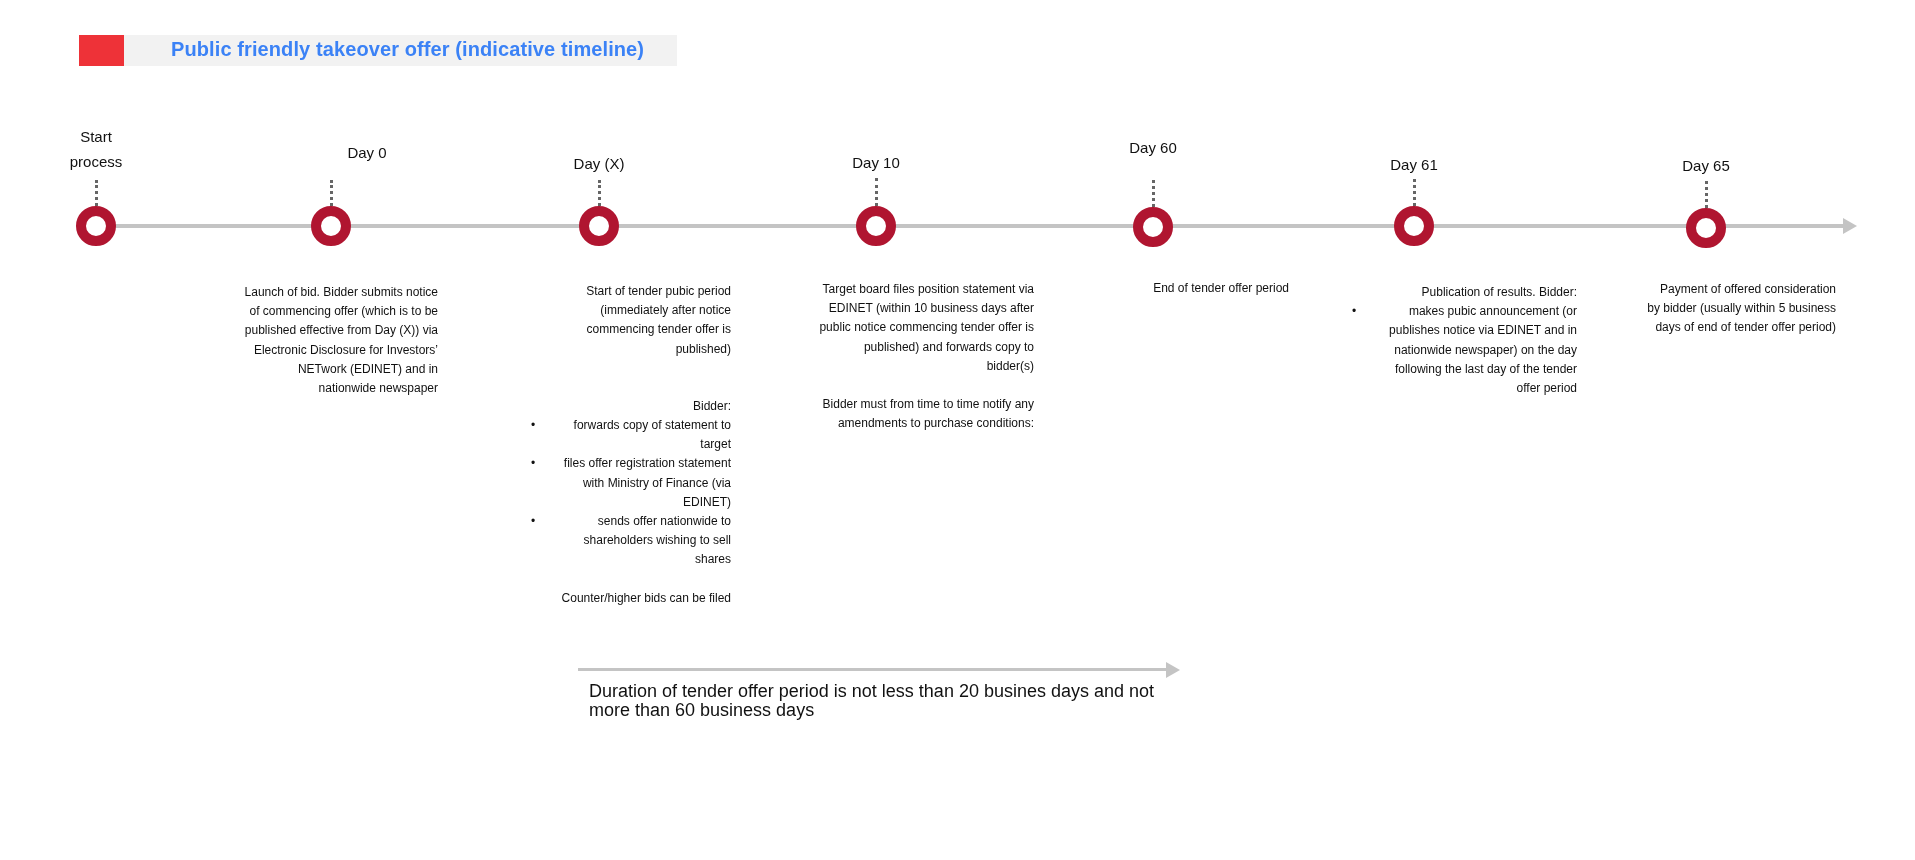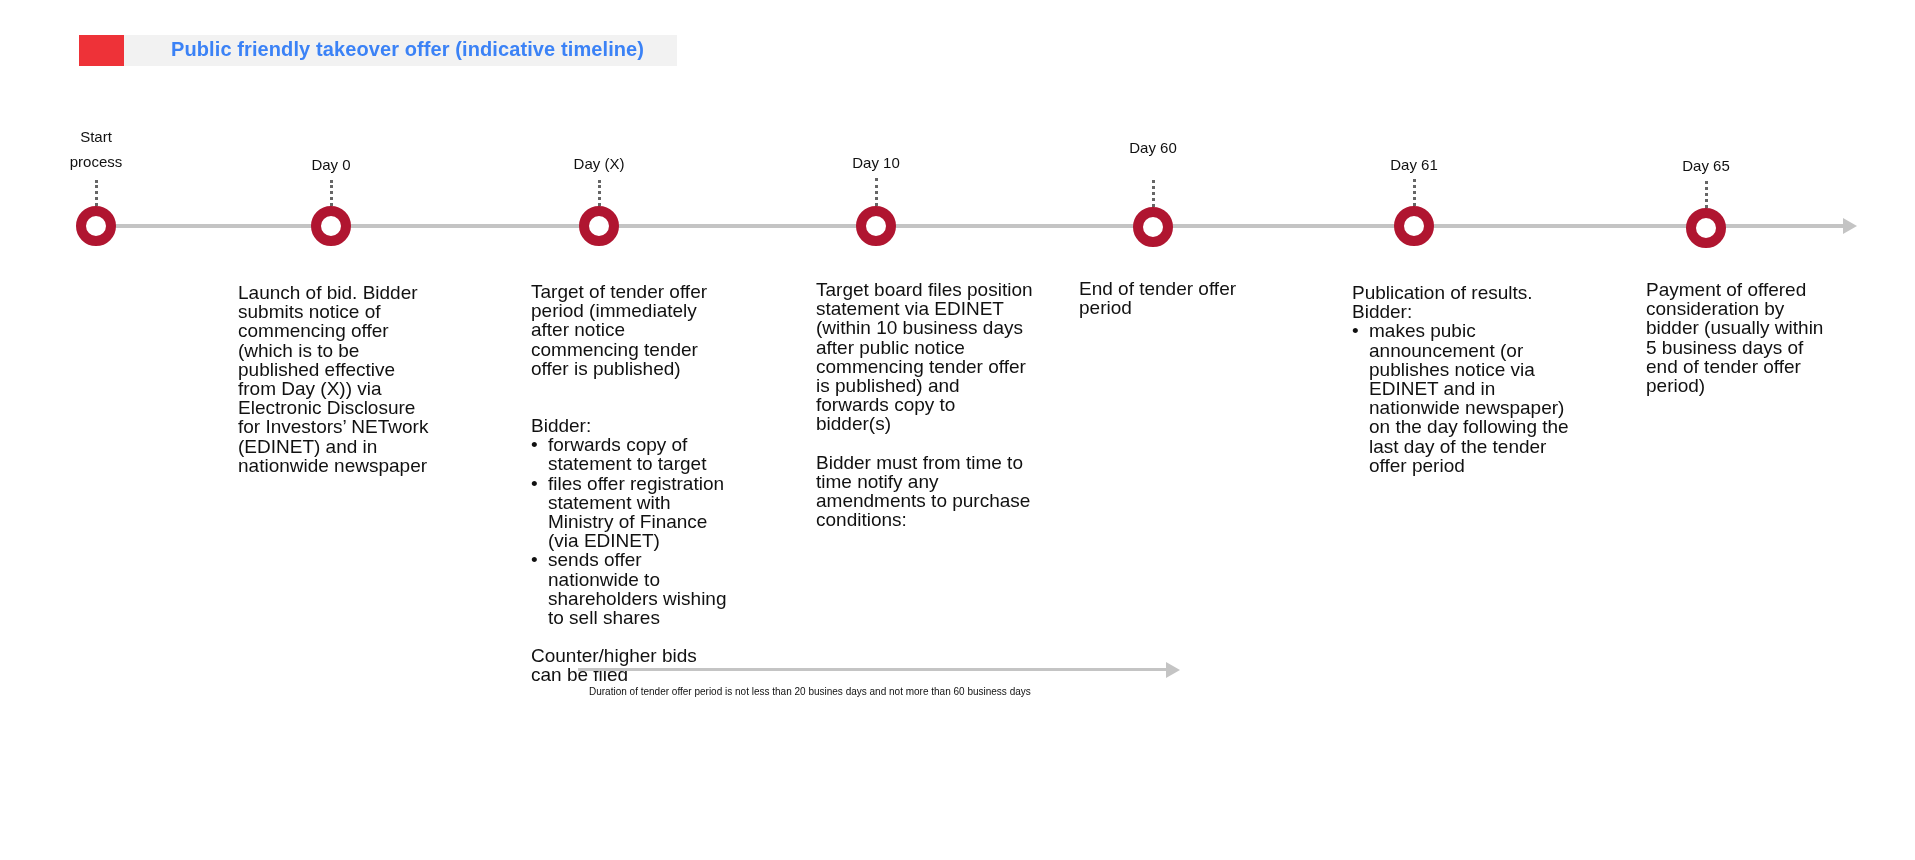--- a/index.html
+++ b/index.html
@@ -8,31 +8,31 @@
   .title-bar { position: absolute; left: 79px; top: 35px; width: 598px; height: 31px; background: #f2f2f2; }
   .title-square { position: absolute; left: 79px; top: 35px; width: 45px; height: 31px; background: #ee3238; }
   .title-text { position: absolute; left: 171px; top: 38px; font-size: 20px; font-weight: bold; color: #3b82f6; white-space: nowrap; letter-spacing: 0.1px; }
   .timeline-line { position: absolute; left: 96px; top: 224px; width: 1750px; height: 4px; background: #c4c4c4; }
   .timeline-arrow { position: absolute; left: 1843px; top: 218px; width: 0; height: 0;
                     border-top: 8px solid transparent; border-bottom: 8px solid transparent; border-left: 14px solid #c4c4c4; }
   .milestone { position: absolute; top: 0; width: 0; }
   .ms-label { position: absolute; transform: translateX(-50%); text-align: center; font-size: 15px; line-height: 25px; white-space: nowrap; color: #111; }
   .ms-dots { position: absolute; left: -1.5px; width: 0; border-left: 3px dotted #666; }
   .ms-ring { position: absolute; left: -20px; width: 20px; height: 20px; border: 10px solid #b01530; border-radius: 50%; background: #fff; }
-  .desc { position: absolute; font-size: 19px; line-height: 19.2px; color: #111; }
+  .desc { position: absolute; font-size: 12px; line-height: 19.2px; color: #111; text-align: right; }
   .desc p { margin: 0; }
   .desc ul { margin: 0; padding: 0; list-style: none; }
   .desc li { position: relative; padding-left: 17px; }
   .desc li::before { content: "\2022"; position: absolute; left: 0; top: 0; }
   .gap { height: 19px; }
   .gap2 { height: 38px; }
   .duration-line { position: absolute; left: 578px; top: 668px; width: 590px; height: 3px; background: #c4c4c4; }
   .duration-arrow { position: absolute; left: 1166px; top: 662px; width: 0; height: 0;
                     border-top: 8px solid transparent; border-bottom: 8px solid transparent; border-left: 14px solid #c4c4c4; }
-  .duration-text { position: absolute; left: 589px; top: 682px; width: 600px; font-size: 10px; line-height: 19.2px; color: #111; }
+  .duration-text { position: absolute; left: 589px; top: 682px; width: 600px; font-size: 18px; line-height: 19.2px; color: #111; }
 </style>
 </head>
 <body>
 
 <div class="title-bar"></div>
 <div class="title-square"></div>
 <div class="title-text">Public friendly takeover offer (indicative timeline)</div>
 
 <div class="timeline-line"></div>
 <div class="timeline-arrow"></div>
@@ -40,21 +40,21 @@
 <div class="milestone" style="left:96px;">
   <div class="ms-label" style="top:124px;">
     <span>Start</span><br>
     <span>process</span>
   </div>
   <div class="ms-dots" style="top:180px;height:26px;"></div>
   <div class="ms-ring" style="top:206px;"></div>
 </div>
 
 <div class="milestone" style="left:331px;">
-  <div class="ms-label" style="top:152px;">Day 0</div>
+  <div class="ms-label" style="top:140px;margin-left:36px;">Day 0</div>
   <div class="ms-dots" style="top:180px;height:26px;"></div>
   <div class="ms-ring" style="top:206px;"></div>
 </div>
 
 <div class="milestone" style="left:599px;">
   <div class="ms-label" style="top:151px;">Day (X)</div>
   <div class="ms-dots" style="top:180px;height:26px;"></div>
   <div class="ms-ring" style="top:206px;"></div>
 </div>
 
@@ -80,21 +80,21 @@
   <div class="ms-label" style="top:153px;">Day 65</div>
   <div class="ms-dots" style="top:181px;height:27px;"></div>
   <div class="ms-ring" style="top:208px;"></div>
 </div>
 
 <div class="desc" style="left:238px;top:283px;width:200px;">
   <p>Launch of bid. Bidder submits notice of commencing offer (which is to be published effective from Day (X)) via Electronic Disclosure for Investors’ NETwork (EDINET) and in nationwide newspaper</p>
 </div>
 
 <div class="desc" style="left:531px;top:282px;width:200px;">
-  <p>Target of tender offer period (immediately after notice commencing tender offer is published)</p>
+  <p>Start of tender pubic period (immediately after notice commencing tender offer is published)</p>
   <div class="gap2"></div>
   <p>Bidder:</p>
   <ul>
     <li>forwards copy of statement to target</li>
     <li>files offer registration statement with Ministry of Finance (via EDINET)</li>
     <li>sends offer nationwide to shareholders wishing to sell shares</li>
   </ul>
   <div class="gap"></div>
   <p>Counter/higher  bids can be filed</p>
 </div>

